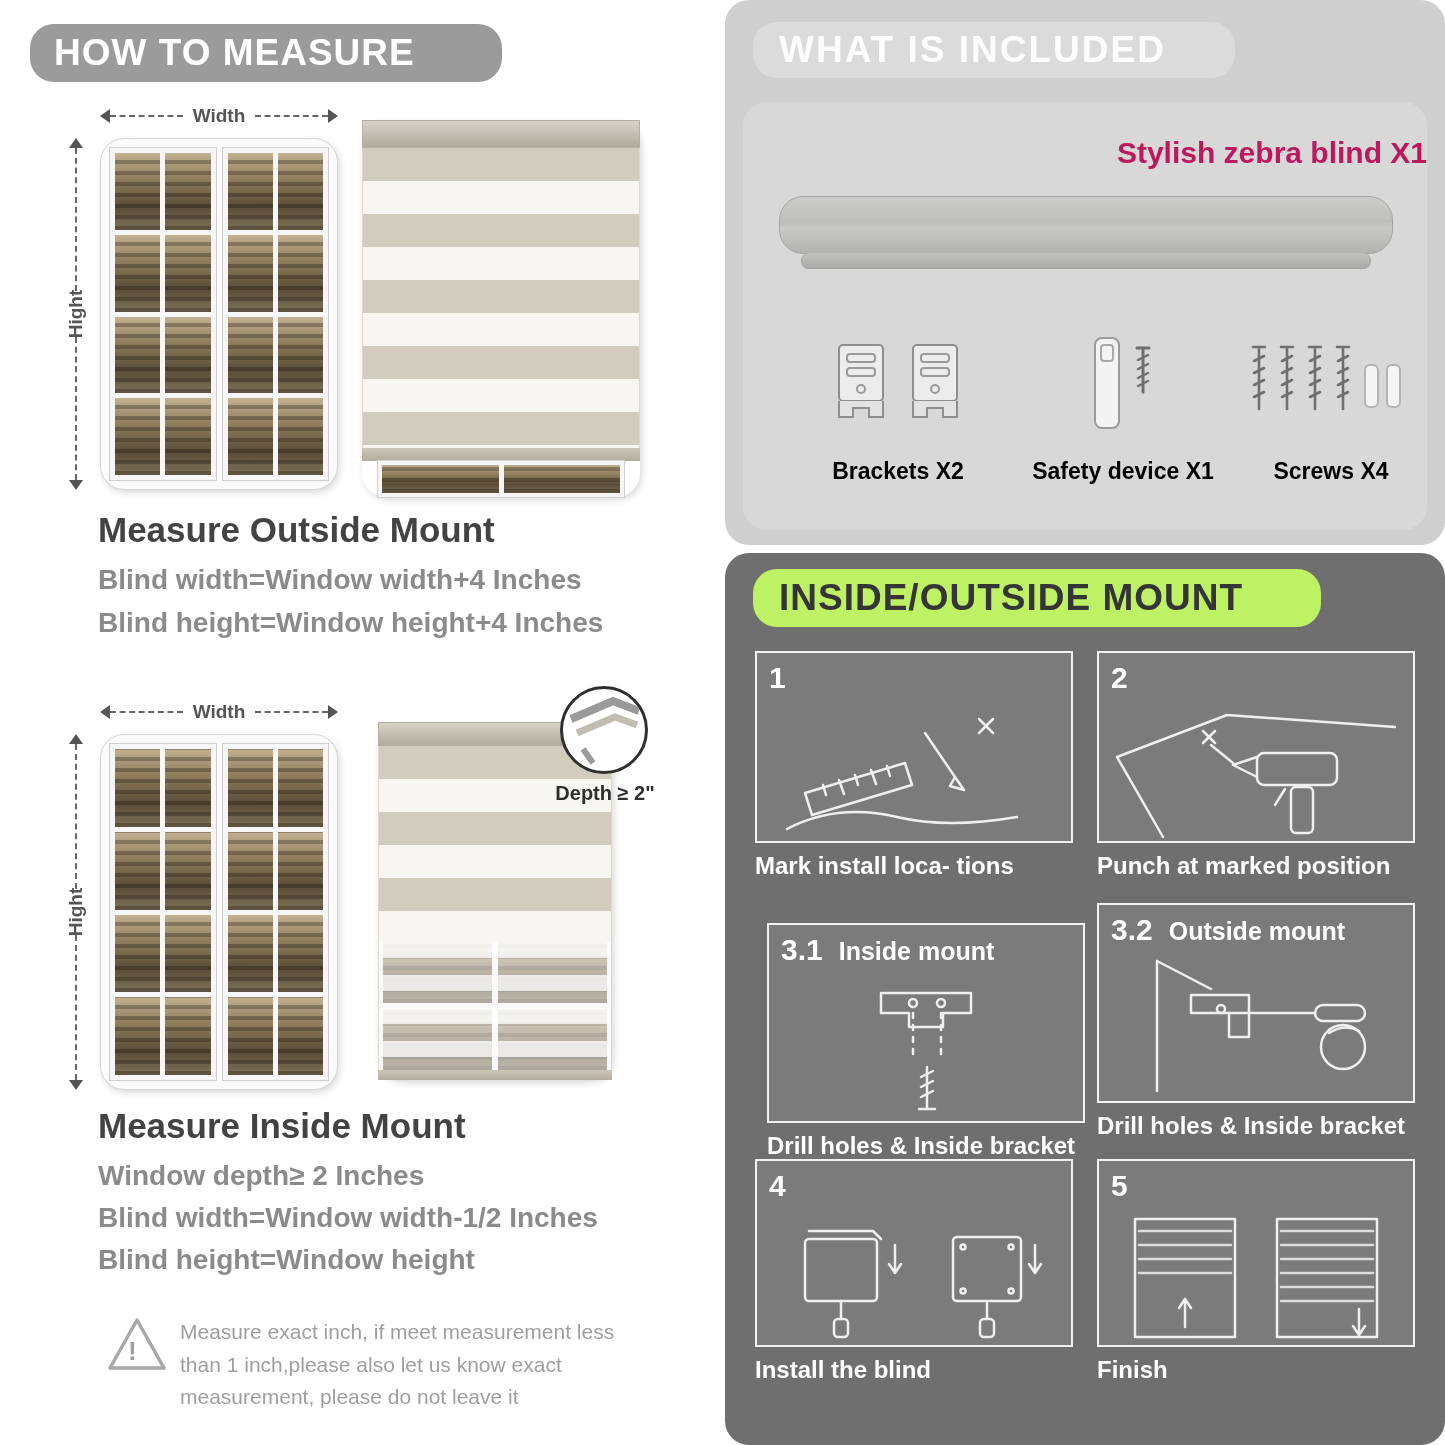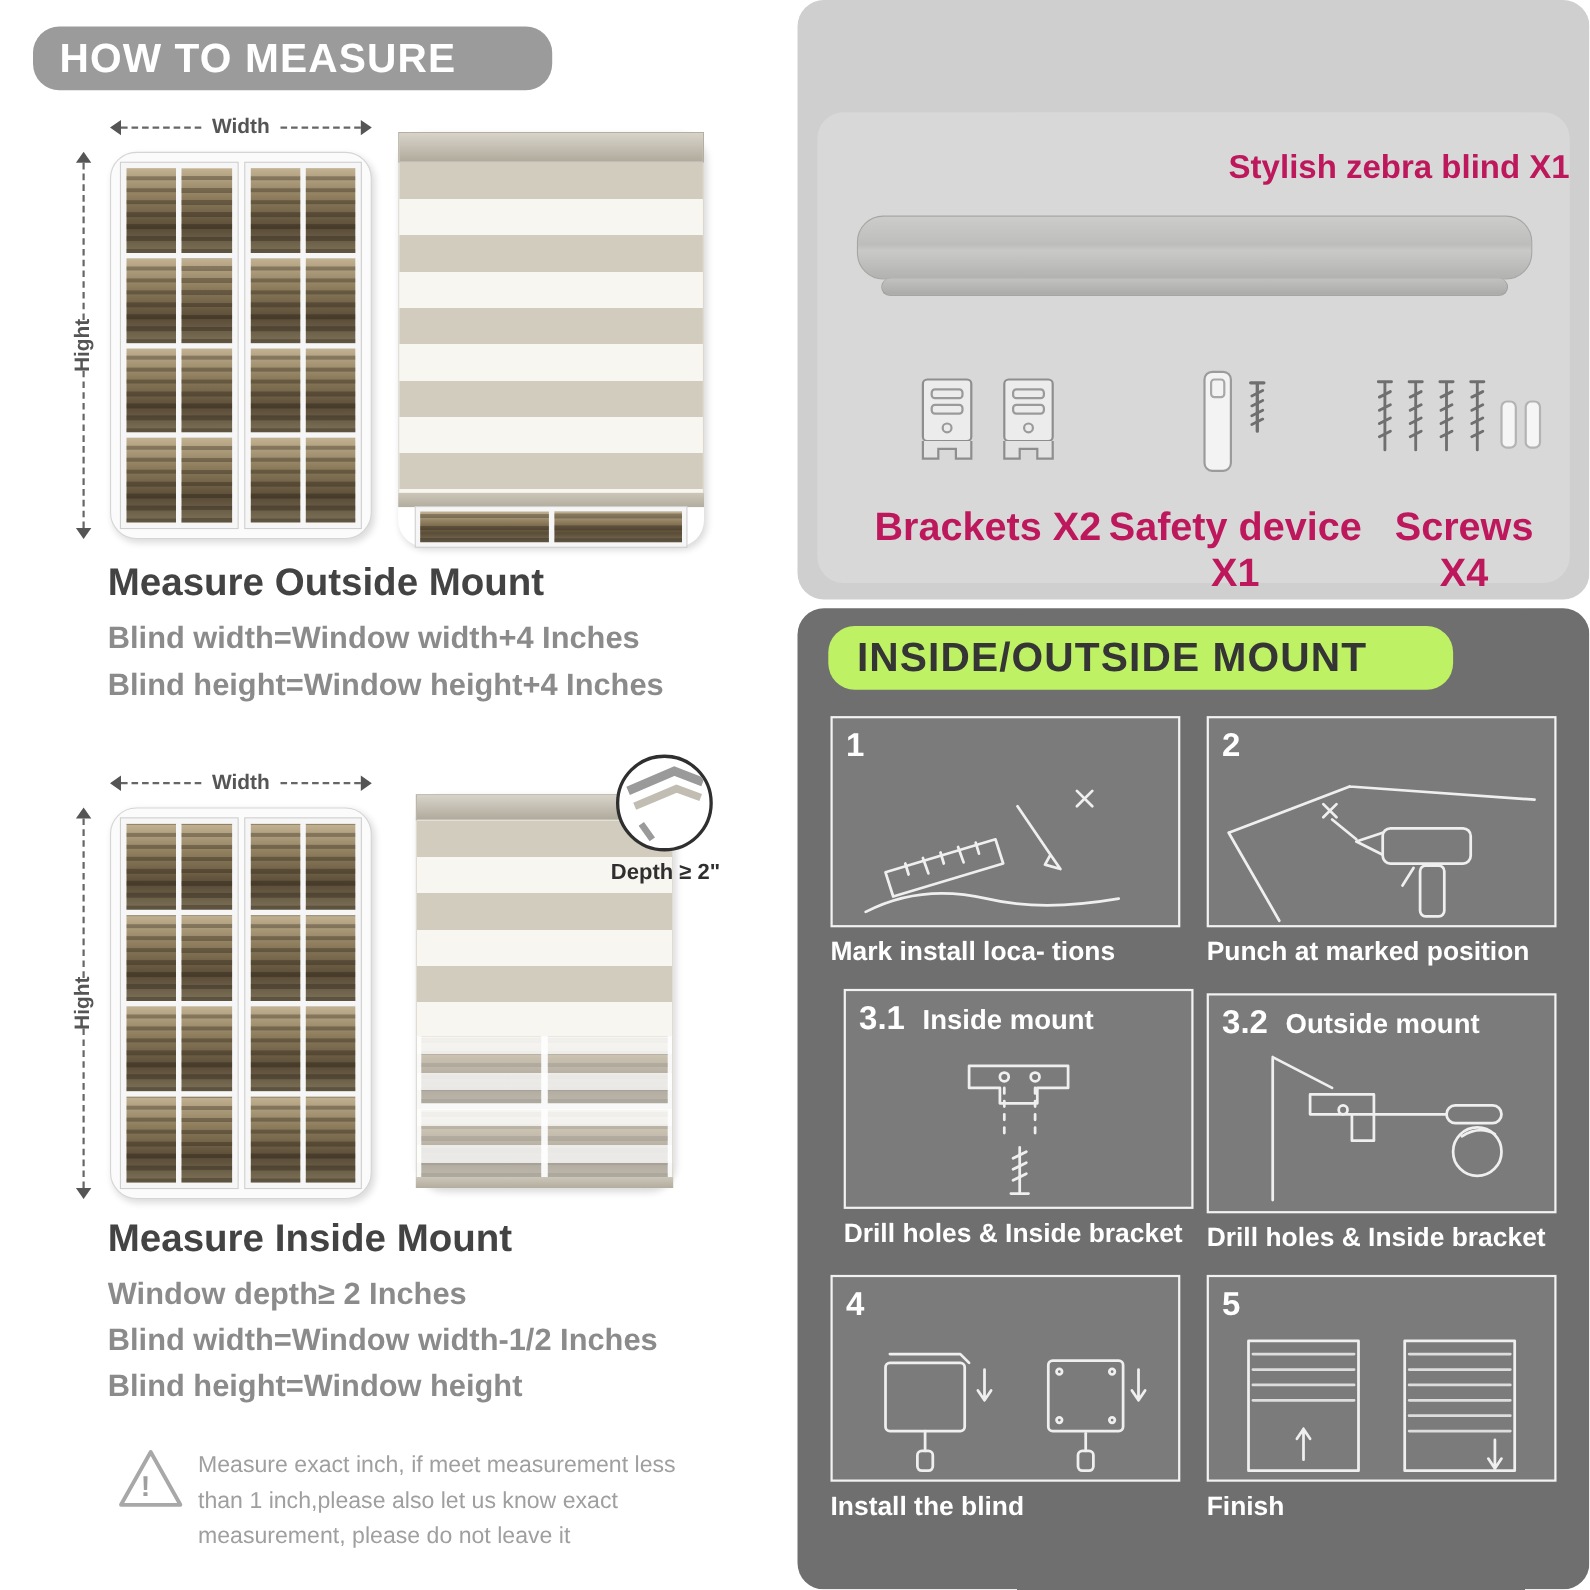--- a/index.html
+++ b/index.html
@@ -64,21 +64,21 @@
     font-size:37px;font-weight:bold;letter-spacing:2px;display:flex;align-items:center;
     padding-left:26px;box-sizing:border-box;}
   .inc-inner{left:18px;top:102px;width:684px;height:428px;background:#d8d8d8;}
   .product-label{left:0;top:34px;width:100%;text-align:right;font-size:30px;font-weight:bold;color:#be185d;}
   .inc-rail{left:36px;top:94px;width:612px;height:56px;
     background:linear-gradient(180deg,#cccccb 0%,#bdbdbc 45%,#c9c9c8 55%,#b2b2b1 100%);
     border:1px solid #a5a5a4;}
   .inc-rail2{left:58px;top:151px;width:568px;height:15px;
     background:linear-gradient(180deg,#c2c2c1,#aaaaa9);border:1px solid #a0a09f;border-top:none;}
   .inc-col{top:218px;height:130px;display:flex;align-items:center;justify-content:center;gap:10px;}
-  .inc-label{top:356px;text-align:center;font-size:36px;font-weight:bold;color:#be185d;}
+  .inc-label{top:356px;text-align:center;font-size:23px;font-weight:bold;color:#000000;}
 
   
   .mount{left:725px;top:553px;width:720px;height:892px;background:#6f6f6f;}
   .mount-badge{left:28px;top:16px;width:568px;height:58px;background:#bef264;color:#353535;
     font-size:37px;font-weight:bold;letter-spacing:1px;display:flex;align-items:center;
     padding-left:26px;box-sizing:border-box;}
   .step{position:absolute;width:318px;}
   .step-box{position:relative;width:318px;background:#7b7b7b;border:2px solid #f2f2f2;box-sizing:border-box;}
   .step-head{position:absolute;left:12px;top:8px;display:flex;align-items:baseline;z-index:2;}
   .step-num{color:#fff;font-size:30px;font-weight:bold;}
@@ -218,20 +218,21 @@
 
   <div class="abs" style="left:104px;top:1314px;width:66px;height:62px;">
     <svg width="66" height="62" viewBox="0 0 66 62">
       <path d="M33,6 L60,54 L6,54 Z" fill="none" stroke="#a8a8a8" stroke-width="3.5" stroke-linejoin="round"></path>
     </svg>
     <span class="warn-bang">!</span>
   </div>
   <div class="abs warn-text" style="left:180px;top:1316px;width:452px;">Measure exact inch, if meet measurement less than 1 inch,please also let us know exact measurement, please do not leave it</div>
 
   <div class="abs included">
+    <div class="abs wii-badge">WHAT IS INCLUDED</div>
     <div class="abs inc-inner">
       <div class="abs product-label">Stylish zebra blind X1</div>
       <div class="abs inc-rail"></div>
       <div class="abs inc-rail2"></div>
 
       <div class="abs inc-col" style="left:40px;width:230px;">
         <svg width="64" height="96" viewBox="0 0 64 96">
           <rect x="10" y="8" width="44" height="56" rx="4" fill="#ececec" stroke="#8e8e8e" stroke-width="2"></rect>
           <rect x="18" y="17" width="28" height="8" rx="3" fill="none" stroke="#9a9a9a" stroke-width="2"></rect>
           <rect x="18" y="31" width="28" height="8" rx="3" fill="none" stroke="#9a9a9a" stroke-width="2"></rect>
@@ -309,21 +310,21 @@
           <path d="M134,62 L112,44"></path>
           <path d="M158,56 l-24,8 24,12"></path>
           <rect x="158" y="52" width="80" height="32" rx="7"></rect>
           <rect x="192" y="86" width="22" height="46" rx="5"></rect>
           <path d="M186,88 l-10,16"></path>
         </svg>
       </div>
       <div class="step-caption">Punch at  marked position</div>
     </div>
 
-    <div class="step" style="left:30px;top:346px;padding-left:12px;">
+    <div class="step" style="left:30px;top:370px;padding-left:12px;">
       <div class="step-box" style="height:200px;">
         <div class="step-head">
           <span class="step-num">3.1</span>
           <span class="step-title">Inside mount</span>
         </div>
         <svg class="art" height="150" viewBox="0 0 314 150">
           <path d="M112,22 h90 v20 h-28 v14 h-34 v-14 h-28 z"></path>
           <circle cx="144" cy="32" r="4"></circle>
           <circle cx="172" cy="32" r="4"></circle>
           <path stroke-dasharray="5 7" d="M144,42 v46 M172,42 v46"></path>

